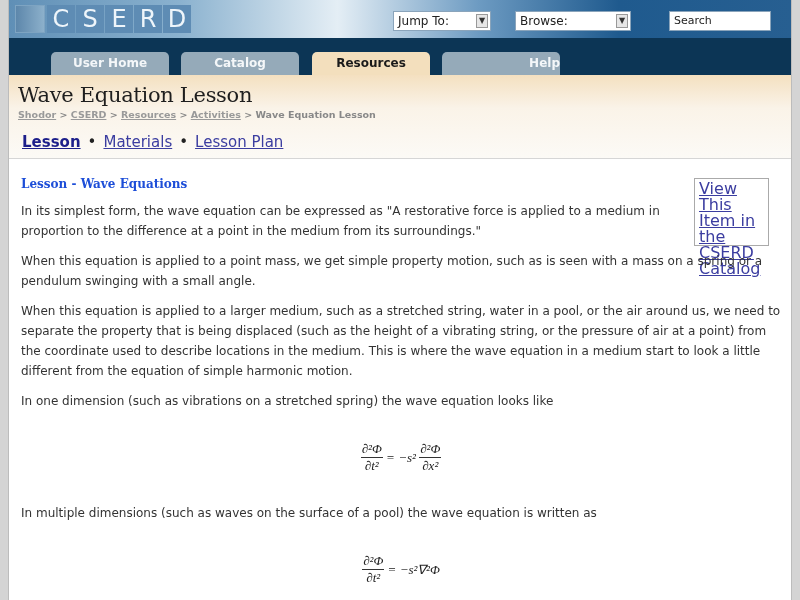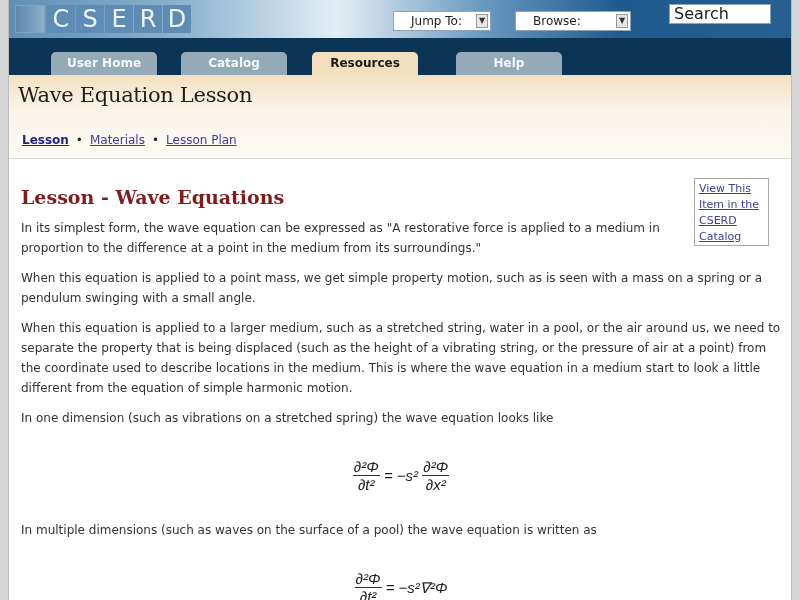--- a/index.html
+++ b/index.html
@@ -9,51 +9,51 @@
     .page { position: absolute; left: 8px; top: 0; width: 784px; height: 600px; background: #fff; border-left: 1px solid #bcbcbc; border-right: 1px solid #bcbcbc; }
 
     
     .topbar { position: absolute; left: 0; top: 0; width: 100%; height: 38px;
       background: linear-gradient(90deg, #5f8fb6 0%, #8bb2cf 22%, #e4eef5 42%, #6d9bc2 60%, #1f5a8e 78%, #275f91 100%); }
     .logo { position: absolute; left: 6px; top: 5px; height: 28px; display: flex; align-items: center; }
     .logo-cube { width: 30px; height: 28px; background: linear-gradient(90deg,#5d87ab,#8cb0cb); margin-right: 2px; border: 1px solid #7ea4c2; }
     .logo-letter { width: 28px; height: 28px; background: #5e8cb4; color: #eef5fa; font-family: "DejaVu Sans", sans-serif; font-size: 24px; line-height: 28px; text-align: center; margin-right: 1px; font-weight: normal; }
     .logo-text { display: flex; }
 
-    .select-box { position: absolute; top: 11px; height: 20px; background: #fff; border: 1px solid #8aa4bb; font-size: 12px; line-height: 18px; padding-left: 17px; color: #222; }
+    .select-box { position: absolute; top: 11px; height: 20px; background: #fff; border: 1px solid #8aa4bb; font-size: 12px; line-height: 18px; padding-left: 4px; color: #222; }
     .select-arrow { position: absolute; right: 2px; top: 2px; width: 12px; height: 14px; background: #e6e6e6; border: 1px solid #999; font-size: 8px; line-height: 12px; text-align: center; color: #333; }
-    .search-box { position: absolute; top: 4px; left: 660px; width: 102px; height: 20px; background: #fff; border: 1px solid #8aa4bb; font-size: 16px; line-height: 18px; padding-left: 4px; color: #222; }
+    .search-box { position: absolute; top: 11px; left: 660px; width: 102px; height: 20px; background: #fff; border: 1px solid #8aa4bb; font-size: 11px; line-height: 18px; padding-left: 4px; color: #222; }
 
     
     .navband { position: absolute; left: 0; top: 38px; width: 100%; height: 37px; background: #0c3555; }
-    .tab { position: absolute; top: 14px; height: 23px; width: 106px; background: #95aab9; border-radius: 5px 5px 0 0; color: #f4f7f9; font-weight: bold; font-size: 12px; text-align: center; line-height: 23px; }
+    .tab { position: absolute; top: 14px; height: 23px; width: 118px; background: #95aab9; border-radius: 5px 5px 0 0; color: #f4f7f9; font-weight: bold; font-size: 12px; text-align: center; line-height: 23px; }
     .tab.active { background: #f3dfbd; color: #1a1a1a; }
 
     
     .titleband { position: absolute; left: 0; top: 75px; width: 100%; height: 84px; background: linear-gradient(180deg, #f4e0c0 0%, #faf3e8 40%, #fcfaf6 100%); border-bottom: 1px solid #d6d6d6; }
     .page-title { position: absolute; left: 9px; top: 8px; font-family: "DejaVu Serif", serif; font-size: 21px; color: #1e1e1e; letter-spacing: -0.3px; }
     .breadcrumb { position: absolute; left: 9px; top: 34px; font-size: 9.5px; color: #888; font-weight: bold; }
     .breadcrumb a { color: #999; text-decoration: underline; }
-    .subnav { position: absolute; left: 13px; top: 58px; font-size: 12px; }
+    .subnav { position: absolute; left: 13px; top: 58px; font-size: 15px; }
     .subnav a { color: #3b3da0; text-decoration: underline; }
     .subnav a.current { color: #1d1f8a; font-weight: bold; }
     .subnav .bullet { color: #222; margin: 0 7px; }
 
     
     .content { position: absolute; left: 12px; top: 168px; width: 760px; }
-    .section-title { font-family: "DejaVu Serif", serif; font-weight: bold; font-size: 19px; color: #7f1d1d; margin-top: 18px; margin-bottom: 10px; }
+    .section-title { font-family: "DejaVu Serif", serif; font-weight: bold; font-size: 12px; color: #1d4ed8; margin-top: 9px; margin-bottom: 10px; }
     .para { font-size: 12px; line-height: 20px; color: #333; margin-bottom: 10px; width: 760px; }
     .para.narrow { width: 660px; }
-    .eq { text-align: center; margin: 30px 0 26px 0; font-family: Liberation Sans, sans-serif; font-size: 15px; color: #222; height: 36px; }
+    .eq { text-align: center; margin: 30px 0 26px 0; font-family: Liberation Serif, serif; font-size: 13px; color: #222; height: 36px; }
     .frac { display: inline-block; vertical-align: middle; text-align: center; }
     .frac .num { display: block; border-bottom: 1px solid #333; padding: 0 1px; font-style: italic; }
     .frac .den { display: block; font-style: italic; }
     .eq .mid { display: inline-block; vertical-align: middle; font-style: italic; margin: 0 0; }
 
-    .catalog-box { position: absolute; left: 685px; top: 178px; width: 75px; height: 68px; border: 1px solid #aaa; background: #fff; padding: 2px 4px; font-size: 11px; line-height: 16px; }
+    .catalog-box { position: absolute; left: 685px; top: 178px; width: 75px; height: 68px; border: 1px solid #aaa; background: #fff; padding: 2px 4px; font-size: 16px; line-height: 16px; }
     .catalog-box a { color: #3b3da0; text-decoration: underline; }
 
     .scroll-edge { position: absolute; right: 0; top: 0; width: 8px; height: 600px; background: #d4d4d4; }
     .left-edge { position: absolute; left: 0; top: 0; width: 8px; height: 600px; background: #d4d4d4; }
   </style>
 </head>
 <body>
 
 <div class="left-edge"></div>
 
@@ -81,25 +81,28 @@
     </div>
     <div class="search-box">
       <span>Search</span>
     </div>
   </div>
 
   <div class="navband">
     <div class="tab" style="left:42px;">User Home</div>
     <div class="tab" style="left:172px;">Catalog</div>
     <div class="tab active" style="left:303px;">Resources</div>
-    <div class="tab" style="left:447px;">Help</div>
+    <div class="tab" style="left:433px;text-align:right;">Help</div>
   </div>
 
   <div class="titleband">
     <div class="page-title">Wave Equation Lesson</div>
+    <div class="breadcrumb">
+      <a>Shodor</a><span> &gt; </span><a>CSERD</a><span> &gt; </span><a>Resources</a><span> &gt; </span><a>Activities</a><span> &gt; </span><span>Wave Equation Lesson</span>
+    </div>
     <div class="subnav">
       <a class="current">Lesson</a><span class="bullet">•</span><a>Materials</a><span class="bullet">•</span><a>Lesson Plan</a>
     </div>
   </div>
 
   <div class="catalog-box">
     <a>
       <span>View This</span><br>
       <span>Item in the</span><br>
       <span>CSERD</span><br>

